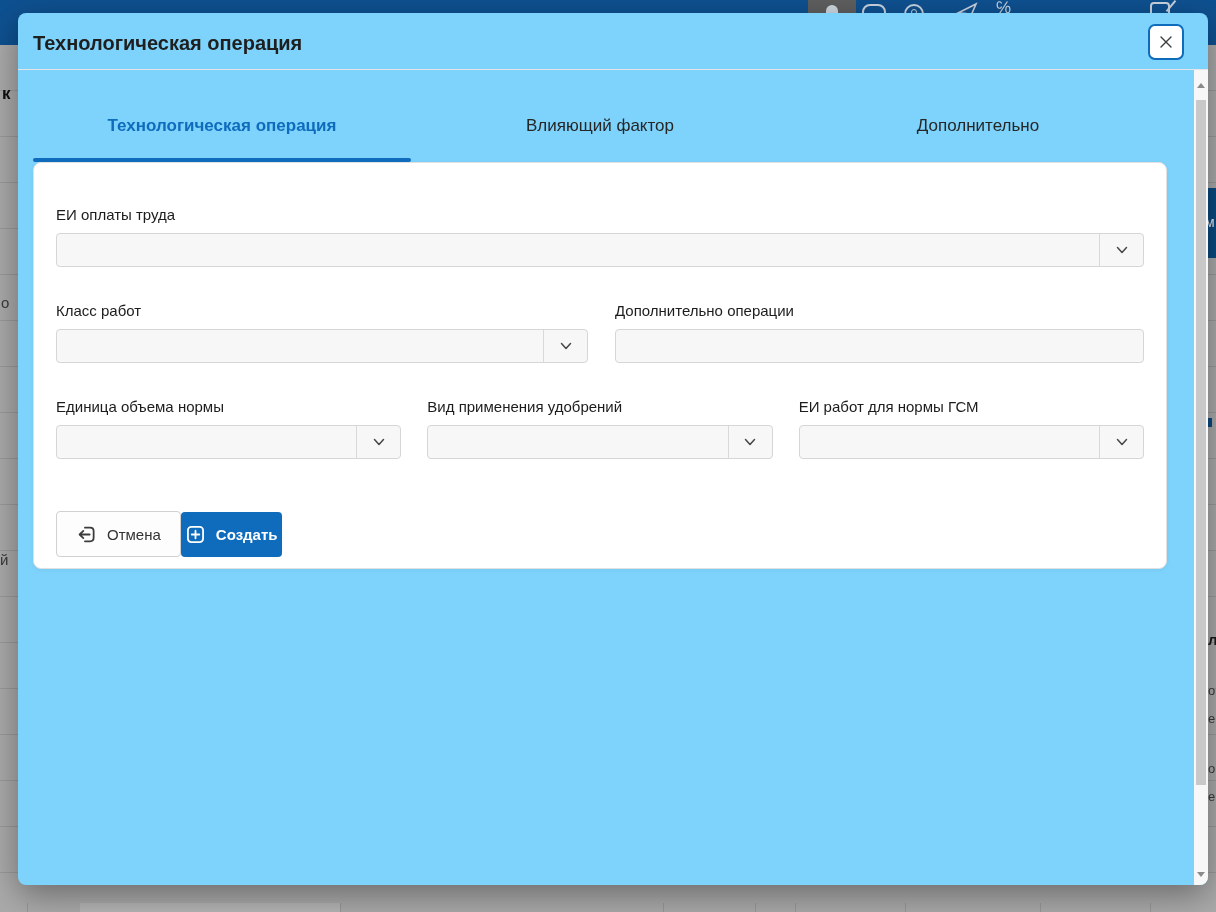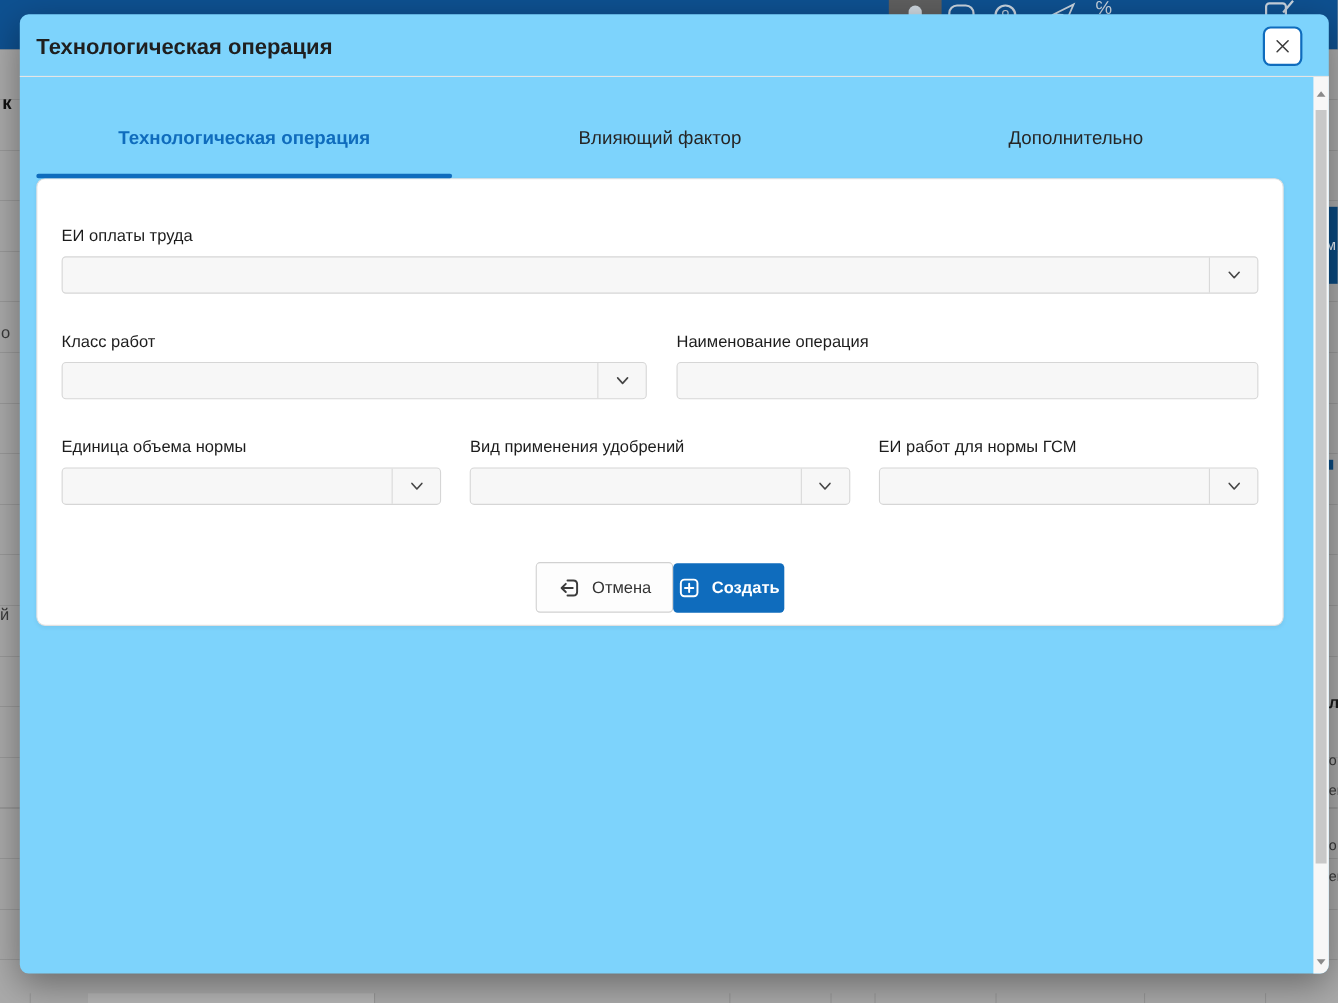--- a/index.html
+++ b/index.html
@@ -54,21 +54,21 @@
   .field-label { display:block; font-size:15px; line-height:19px; color:#1c1c1c; margin-bottom:9px; }
   .select, .text-input { height:34px; background:#f7f7f7; border:1px solid #d6d6d6; border-radius:4px; display:flex; }
   .select { cursor:pointer; }
   .select .value { flex:1; font-size:14px; color:#1c1c1c; padding:7px 10px; overflow:hidden; }
   .select .chev { width:44px; border-left:1px solid #d9d9d9; display:flex; align-items:center; justify-content:center; }
   .text-input { width:100%; padding:0 10px; font-size:14px; color:#1c1c1c; font-family:"Liberation Sans", sans-serif; }
   input.text-input { outline:none; }
   .row2 { display:grid; grid-template-columns:532px 1fr; column-gap:27px; margin-top:34px; }
   .row3 { display:grid; grid-template-columns:1fr 1fr 1fr; column-gap:26px; margin-top:34px; }
 
-  .btn-row { margin-top:52px; display:flex; justify-content:center; align-items:center; }
+  .btn-row { margin-top:52px; display:flex; justify-content:flex-start; align-items:center; }
   .btn-cancel { height:46px; display:flex; align-items:center; gap:10px; padding:0 19px; background:#fdfdfd;
                 border:1px solid #d1d1d1; border-radius:4px; font-size:15px; color:#333; cursor:pointer; }
   .btn-create { height:45px; display:flex; align-items:center; gap:10px; padding:0 4px; background:#0f6cbd;
                 border:none; border-radius:4px; font-size:15px; font-weight:bold; color:#fff; cursor:pointer; }
 
   
   .scrollbar { position:absolute; top:57px; bottom:0; right:0; width:14px; background:#f7f7f7; border-radius:0 0 8px 0; }
   .scroll-arrow { position:absolute; left:0; width:14px; height:15px; display:flex; align-items:center; justify-content:center; cursor:pointer; }
   .scroll-arrow.up { top:8px; }
   .scroll-arrow.down { bottom:3px; }
@@ -175,21 +175,21 @@
           <div class="select">
             <div class="value"></div>
             <div class="chev">
               <svg width="16" height="16" viewBox="0 0 16 16">
                 <path d="M3.5 5.5 L8 10.5 L12.5 5.5" fill="none" stroke="#464646" stroke-width="1.5" stroke-linecap="round" stroke-linejoin="round"></path>
               </svg>
             </div>
           </div>
         </div>
         <div>
-          <label class="field-label">Наименование операция</label>
+          <label class="field-label">Дополнительно операции</label>
           <input class="text-input" type="text" value="" style="">
         </div>
       </div>
 
       <div class="row3">
         <div>
           <label class="field-label">Единица объема нормы</label>
           <div class="select">
             <div class="value"></div>
             <div class="chev">

